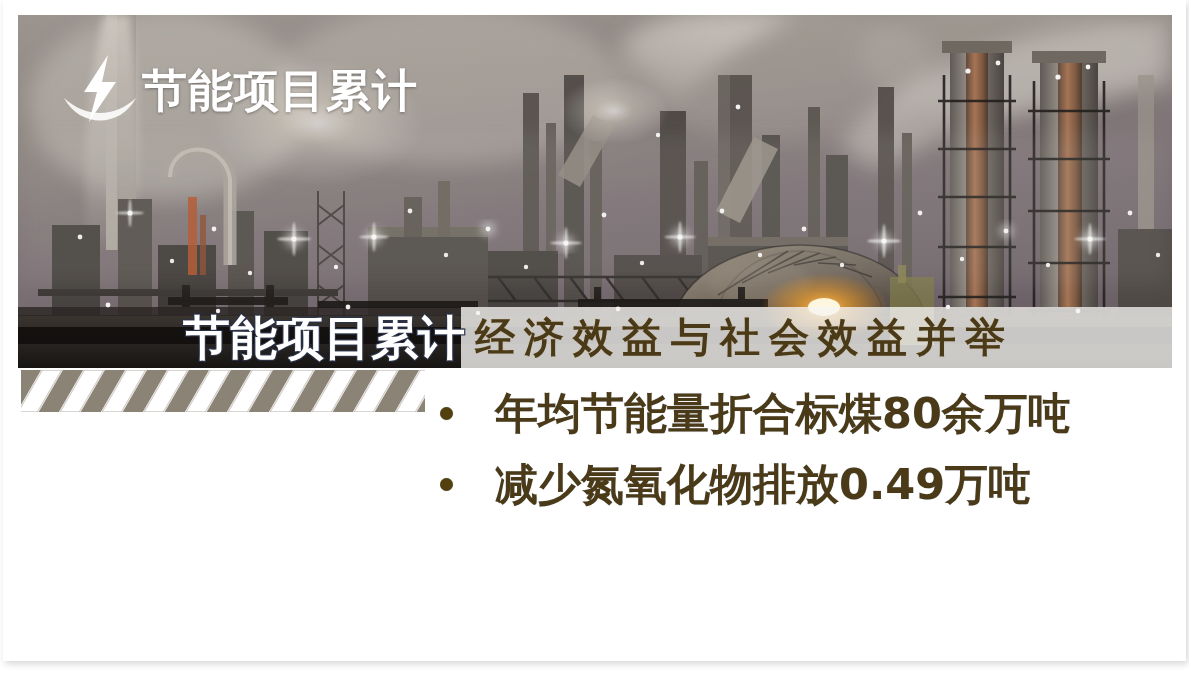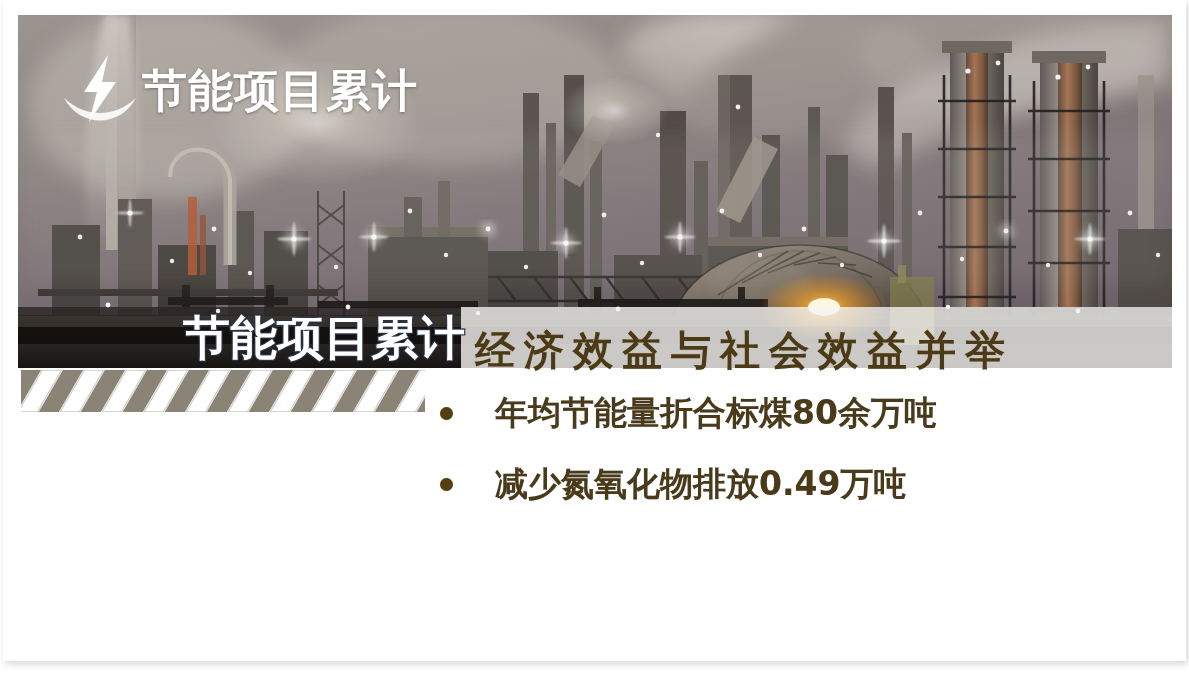--- a/index.html
+++ b/index.html
@@ -105,21 +105,20 @@
     width: 690px;
     z-index: 16;
     color: #4b3a18;
     font-size: 40px;
     font-weight: 700;
     line-height: 50px;
     letter-spacing: 9px;
     white-space: nowrap;
     font-family: "DejaVu Sans", "Liberation Sans", sans-serif;
     text-shadow: 0 0 1px rgba(190,170,130,0.85);
-    margin-top: 13px;
   }
 
   
   #stripes {
     position: absolute;
     left: 18px;
     top: 370px;
     width: 404px;
     height: 42px;
     z-index: 12;
@@ -142,21 +141,21 @@
     width: 13px;
     height: 13px;
     border-radius: 50%;
     background: #53400f;
     flex: 0 0 auto;
     margin-right: 42px;
     box-shadow: 0 0 1px rgba(160,180,210,0.9);
   }
   .bullet-text {
     color: #4b3a18;
-    font-size: 33px;
+    font-size: 43px;
     font-weight: 700;
     line-height: 1.1;
     white-space: nowrap;
     letter-spacing: 0px;
     font-family: "DejaVu Sans", "Liberation Sans", sans-serif;
     text-shadow: 0 0 1px rgba(175,195,220,0.8);
   }
 </style>
 </head>
 <body>

